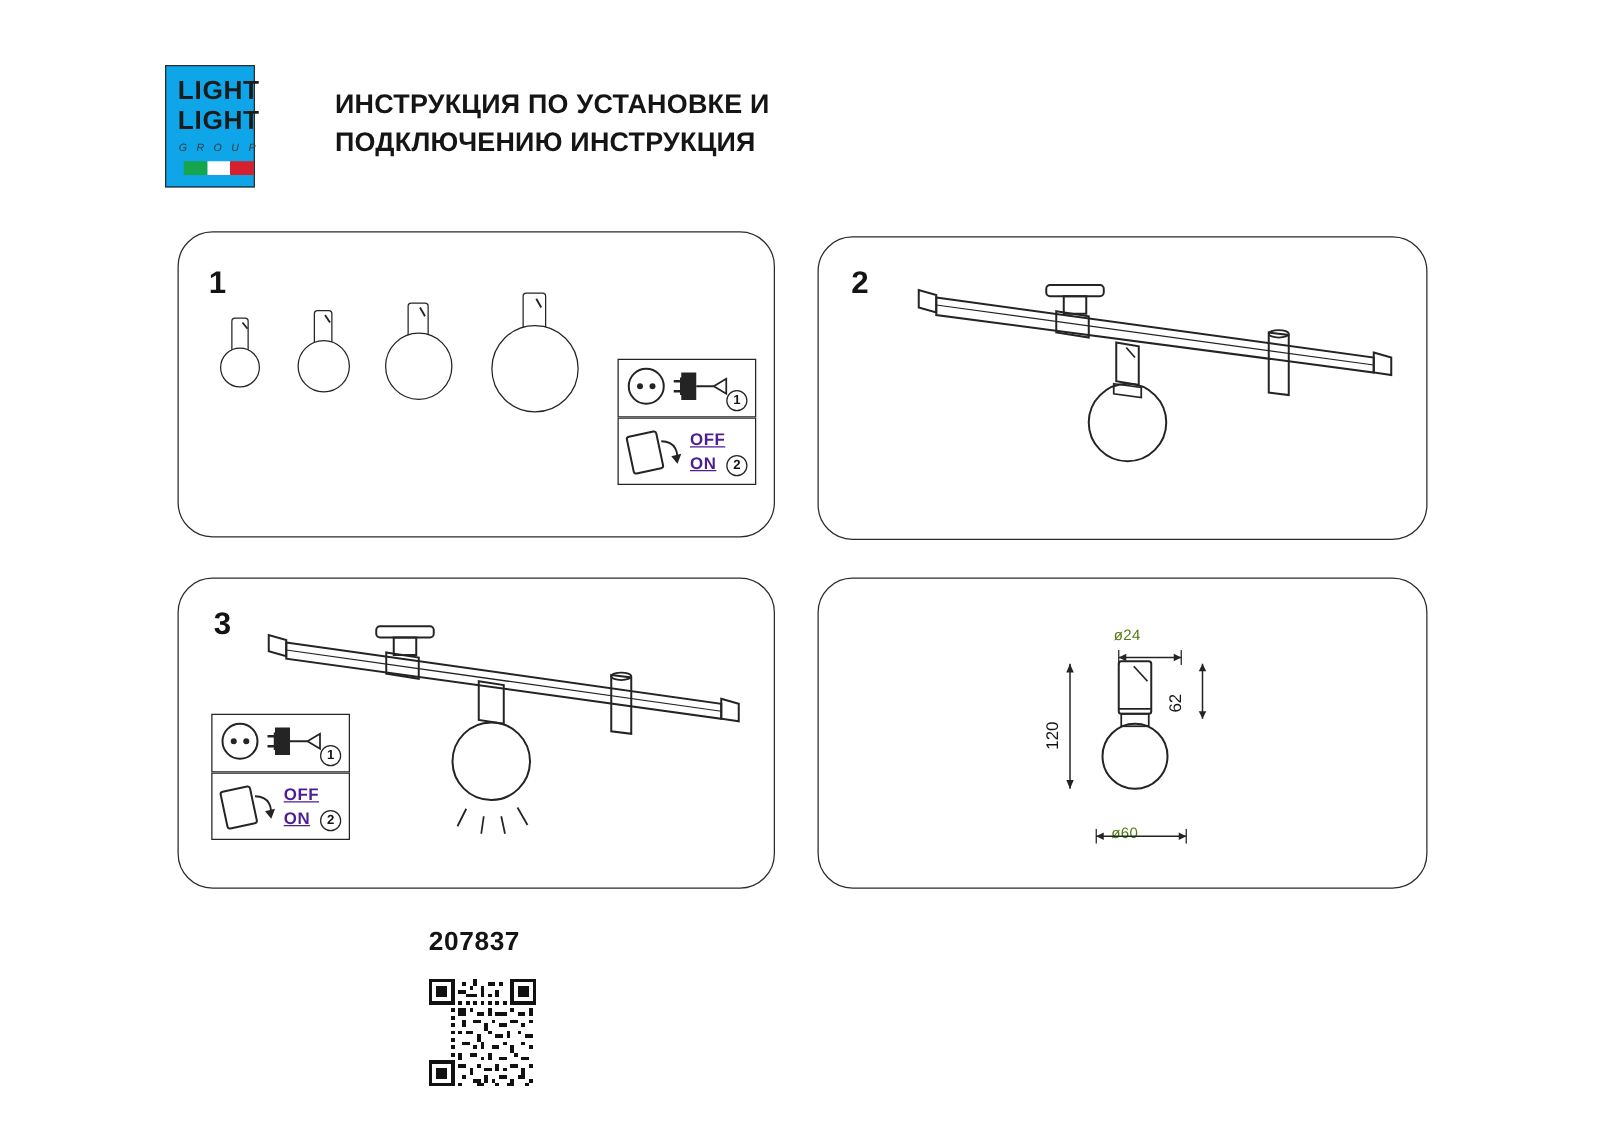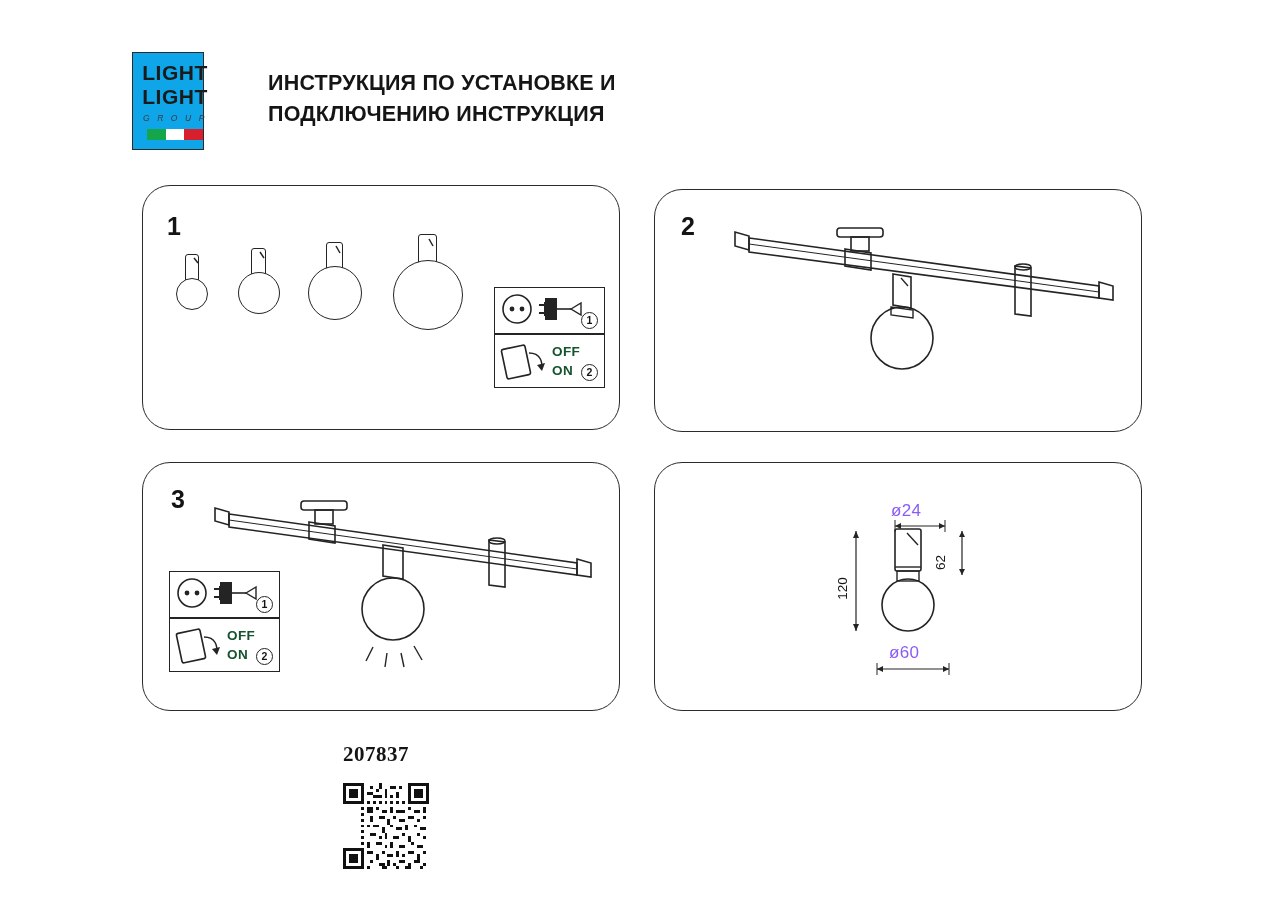--- a/index.html
+++ b/index.html
@@ -137,61 +137,61 @@
   .inset-box {
     position: absolute;
     border: 1.5px solid #242424;
     box-sizing: border-box;
     background: #fff;
   }
   .inset-label {
     position: absolute;
     font-size: 13.5px;
     font-weight: bold;
-    color: #14532d;
+    color: #4c1d95;
     letter-spacing: 0.4px;
+    text-decoration: underline;
   }
   .circ-num {
     position: absolute;
     width: 17px; height: 17px;
     border: 1.4px solid #242424;
     border-radius: 50%;
     font-size: 10.5px;
     line-height: 15px;
     text-align: center;
     font-weight: bold;
     color: #141414;
     background: #fff;
     box-sizing: border-box;
   }
 
   .dim-text {
     position: absolute;
-    font-size: 17px;
-    color: #8b5cf6;
+    font-size: 12px;
+    color: #4d7c0f;
     letter-spacing: 0.3px;
   }
   .dim-vert {
     position: absolute;
     font-size: 13.5px;
     color: #141414;
     transform: rotate(-90deg);
     transform-origin: center center;
   }
 
   
   .footer-code {
     position: absolute;
     left: 343px;
     top: 742px;
     font-size: 21px;
     font-weight: bold;
     letter-spacing: 0.5px;
     color: #141414;
-    font-family: Liberation Serif, serif;
   }
   .qr {
     position: absolute;
     left: 343px;
     top: 783px;
     width: 86px;
     height: 86px;
   }
   svg { display: block; }
 </style>
@@ -375,21 +375,21 @@
       <path d="M7 50 L4 44 L10 44 Z" fill="#242424"></path>
     </svg>
 
     <div class="dim-vert" style="left:176px; top:118px;">120</div>
     <svg style="position:absolute; left:194px; top:62px;" width="14" height="112">
       <line x1="7" y1="6" x2="7" y2="106" stroke="#242424" stroke-width="1.2"></line>
       <path d="M7 6 L4 13 L10 13 Z" fill="#242424"></path>
       <path d="M7 106 L4 99 L10 99 Z" fill="#242424"></path>
     </svg>
 
-    <div class="dim-text" style="left:234px; top:180px;text-align:right;">ø60</div>
+    <div class="dim-text" style="left:234px; top:196px;text-align:right;">ø60</div>
     <svg style="position:absolute; left:216px; top:200px;" width="86" height="12">
       <line x1="6" y1="6" x2="78" y2="6" stroke="#242424" stroke-width="1.2"></line>
       <path d="M6 6 L12 3 L12 9 Z" fill="#242424"></path>
       <path d="M78 6 L72 3 L72 9 Z" fill="#242424"></path>
       <line x1="6" y1="0" x2="6" y2="12" stroke="#242424" stroke-width="1"></line>
       <line x1="78" y1="0" x2="78" y2="12" stroke="#242424" stroke-width="1"></line>
     </svg>
   </div>
 
   <div class="footer-code">207837</div>

